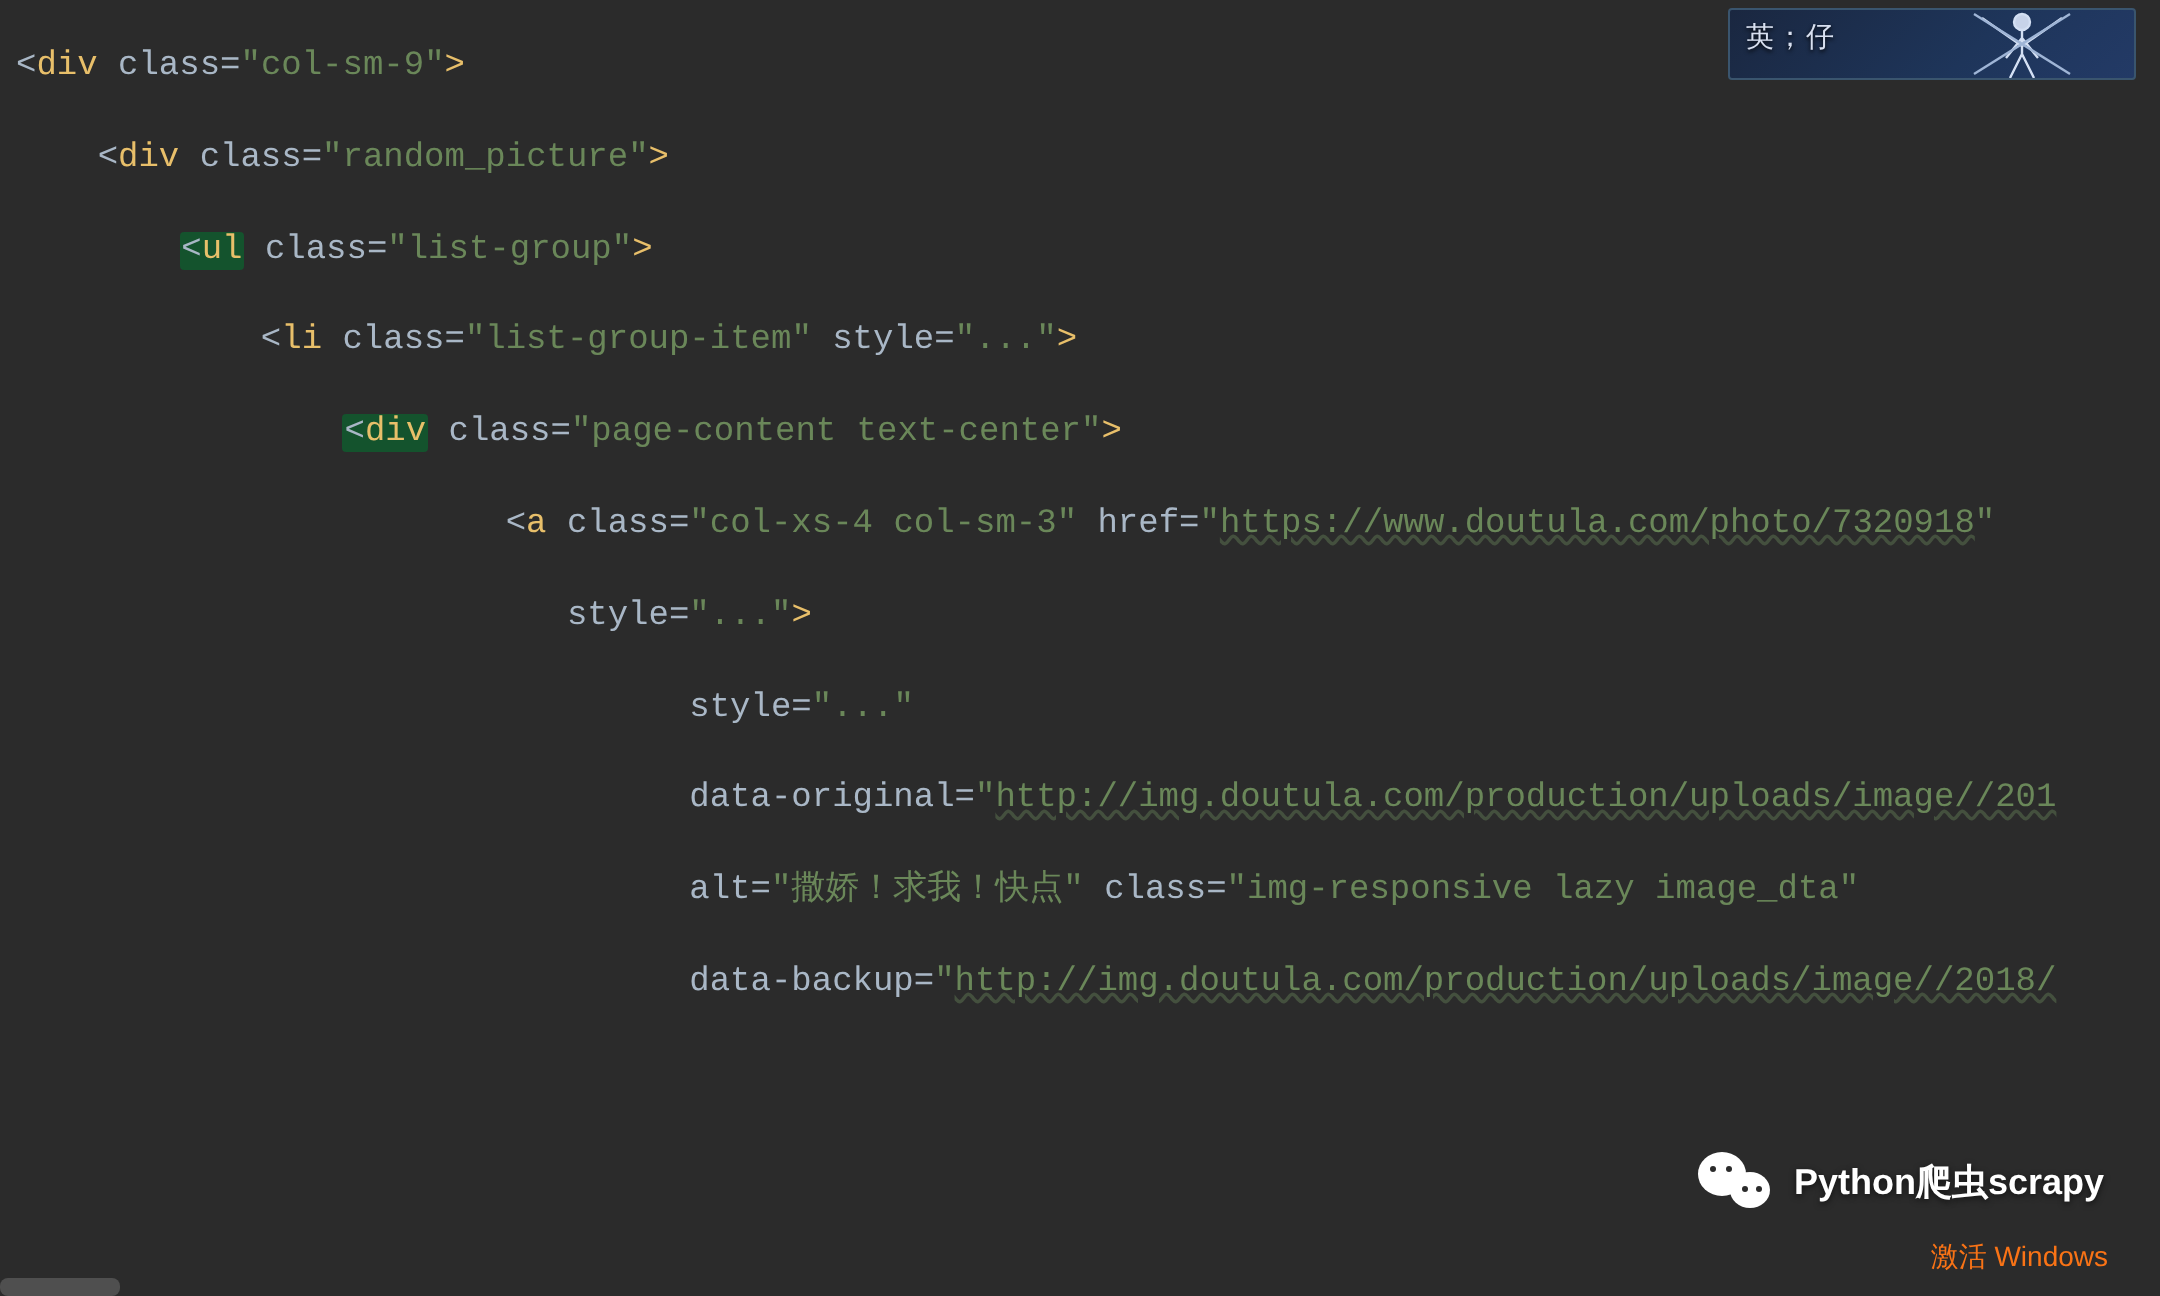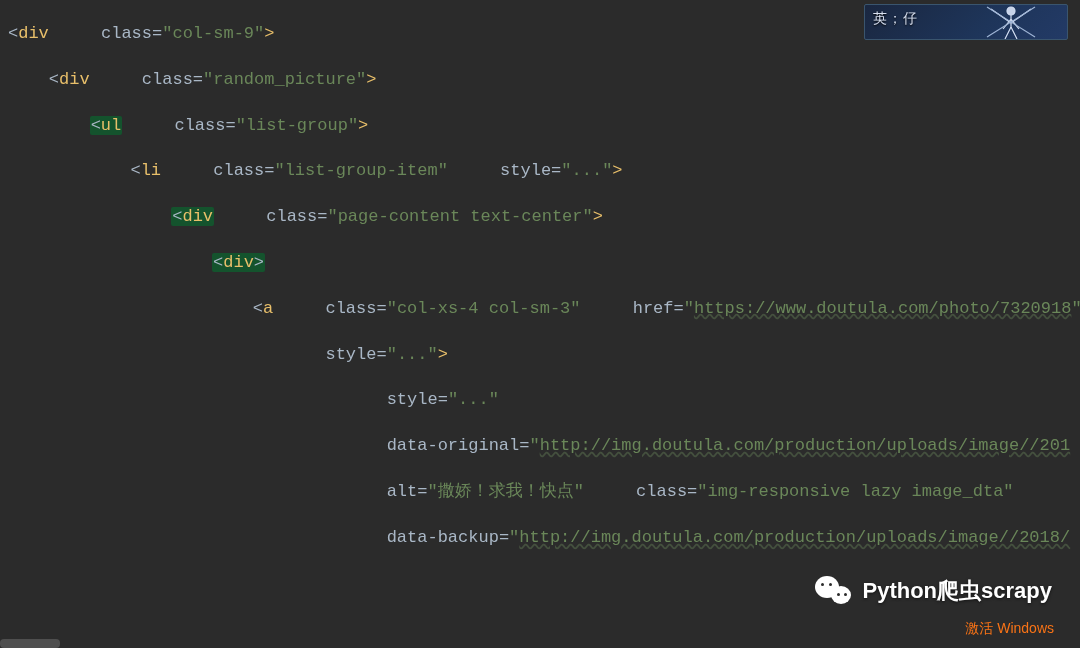--- a/index.html
+++ b/index.html
@@ -1,37 +1,37 @@
 <!DOCTYPE html>
 <html><head>
 <meta charset="utf-8">
 <style>
   html,body{margin:0;padding:0;width:1080px;height:648px;overflow:hidden;
     background:#2b2b2b;font-family:"Consolas","Menlo","Courier New",monospace;
     font-size:17px;color:#a9b7c6;}
   .editor{position:relative;white-space:pre;line-height:22.9px;padding:0 0 0 8px;}
   .line{display:block;white-space:pre;}
   .c-tag{color:#e8bf6a;}
-  .c-attr{color:#a9b7c6;margin-left:42px;}
+  .c-attr{color:#a9b7c6;}
   .c-str{color:#6a8759;}
   .c-eq{color:#a9b7c6;}
   .c-url{color:#6a8759;text-decoration:underline wavy rgba(106,135,89,.4);}
   .hl-open{background:#14532d;border-radius:2px;color:#e8bf6a;padding:0 1px;}
   .badge{
     position:absolute;top:4px;right:12px;width:202px;height:34px;
     background:linear-gradient(135deg,#1a2740 0%,#1e355a 60%,#233a66 100%);
     border:1px solid #3a556e;border-radius:2px;overflow:hidden;
   }
   .badge-txt{position:absolute;left:8px;top:5px;color:#d8e0f0;font-size:14px;
     font-family:"Microsoft YaHei",sans-serif;font-weight:400;letter-spacing:1px;
     text-shadow:0 1px 2px #000;}
   .badge svg{position:absolute;right:0;top:-6px;}
   .wechat{
     position:absolute;right:28px;bottom:36px;color:#fff;
-    font-family:"Microsoft YaHei",sans-serif;font-size:22px;font-weight:600;
+    font-family:"Microsoft YaHei",sans-serif;font-size:18px;font-weight:600;
     display:flex;align-items:center;gap:8px;
     text-shadow:0 1px 3px rgba(0,0,0,.6);
   }
   .wechat .iconwrap{position:relative;width:42px;height:42px;}
   .wechat .bubble{position:absolute;background:#fff;border-radius:50%;}
   .wechat .b1{width:24px;height:22px;left:2px;top:6px;}
   .wechat .b2{width:20px;height:18px;left:18px;top:16px;}
   .wechat .dot{position:absolute;width:3px;height:3px;background:#2b2b2b;border-radius:50%;}
   .activate{position:absolute;right:26px;bottom:10px;color:#f97316;
     font-family:"Microsoft YaHei",sans-serif;font-size:14px;}
@@ -40,21 +40,20 @@
 </style>
 </head>
 <body>
 
 <div class="editor">
 <span class="line"><span class="c-tag"><span class="c-eq">&lt;</span><span>div</span></span> <span class="c-attr">class</span><span class="c-eq">=</span><span class="c-str">"<span>col-sm-9</span>"</span><span class="c-tag">&gt;</span></span>
 <span class="line">    <span class="c-tag"><span class="c-eq">&lt;</span><span>div</span></span> <span class="c-attr">class</span><span class="c-eq">=</span><span class="c-str">"<span>random_picture</span>"</span><span class="c-tag">&gt;</span></span>
 <span class="line">        <span class="hl-open"><span class="c-eq">&lt;</span><span>ul</span></span> <span class="c-attr">class</span><span class="c-eq">=</span><span class="c-str">"<span>list-group</span>"</span><span class="c-tag">&gt;</span></span>
 <span class="line">            <span class="c-tag"><span class="c-eq">&lt;</span><span>li</span></span> <span class="c-attr">class</span><span class="c-eq">=</span><span class="c-str">"<span>list-group-item</span>"</span> <span class="c-attr">style</span><span class="c-eq">=</span><span class="c-str">"<span>...</span>"</span><span class="c-tag">&gt;</span></span>
 <span class="line">                <span class="hl-open"><span class="c-eq">&lt;</span><span>div</span></span> <span class="c-attr">class</span><span class="c-eq">=</span><span class="c-str">"<span>page-content text-center</span>"</span><span class="c-tag">&gt;</span></span>
-<span class="line">                    <span class="hl-open"><span class="c-eq">&lt;</span><span>div</span><span class="c-eq">&gt;</span></span></span>
 <span class="line">                        <span class="c-tag"><span class="c-eq">&lt;</span><span>a</span></span> <span class="c-attr">class</span><span class="c-eq">=</span><span class="c-str">"<span>col-xs-4 col-sm-3</span>"</span> <span class="c-attr">href</span><span class="c-eq">=</span><span class="c-str">"<span class="c-url">https://www.doutula.com/photo/7320918</span>"</span></span>
 <span class="line">                           <span class="c-attr">style</span><span class="c-eq">=</span><span class="c-str">"<span>...</span>"</span><span class="c-tag">&gt;</span></span>
 <span class="line">                                 <span class="c-attr">style</span><span class="c-eq">=</span><span class="c-str">"<span>...</span>"</span></span>
 <span class="line">                                 <span class="c-attr">data-original</span><span class="c-eq">=</span><span class="c-str">"<span class="c-url">http://img.doutula.com/production/uploads/image//201</span></span></span>
 <span class="line">                                 <span class="c-attr">alt</span><span class="c-eq">=</span><span class="c-str">"<span>撒娇！求我！快点</span>"</span> <span class="c-attr">class</span><span class="c-eq">=</span><span class="c-str">"<span>img-responsive lazy image_dta</span>"</span></span>
 <span class="line">                                 <span class="c-attr">data-backup</span><span class="c-eq">=</span><span class="c-str">"<span class="c-url">http://img.doutula.com/production/uploads/image//2018/</span></span></span>
 
 
 
 

